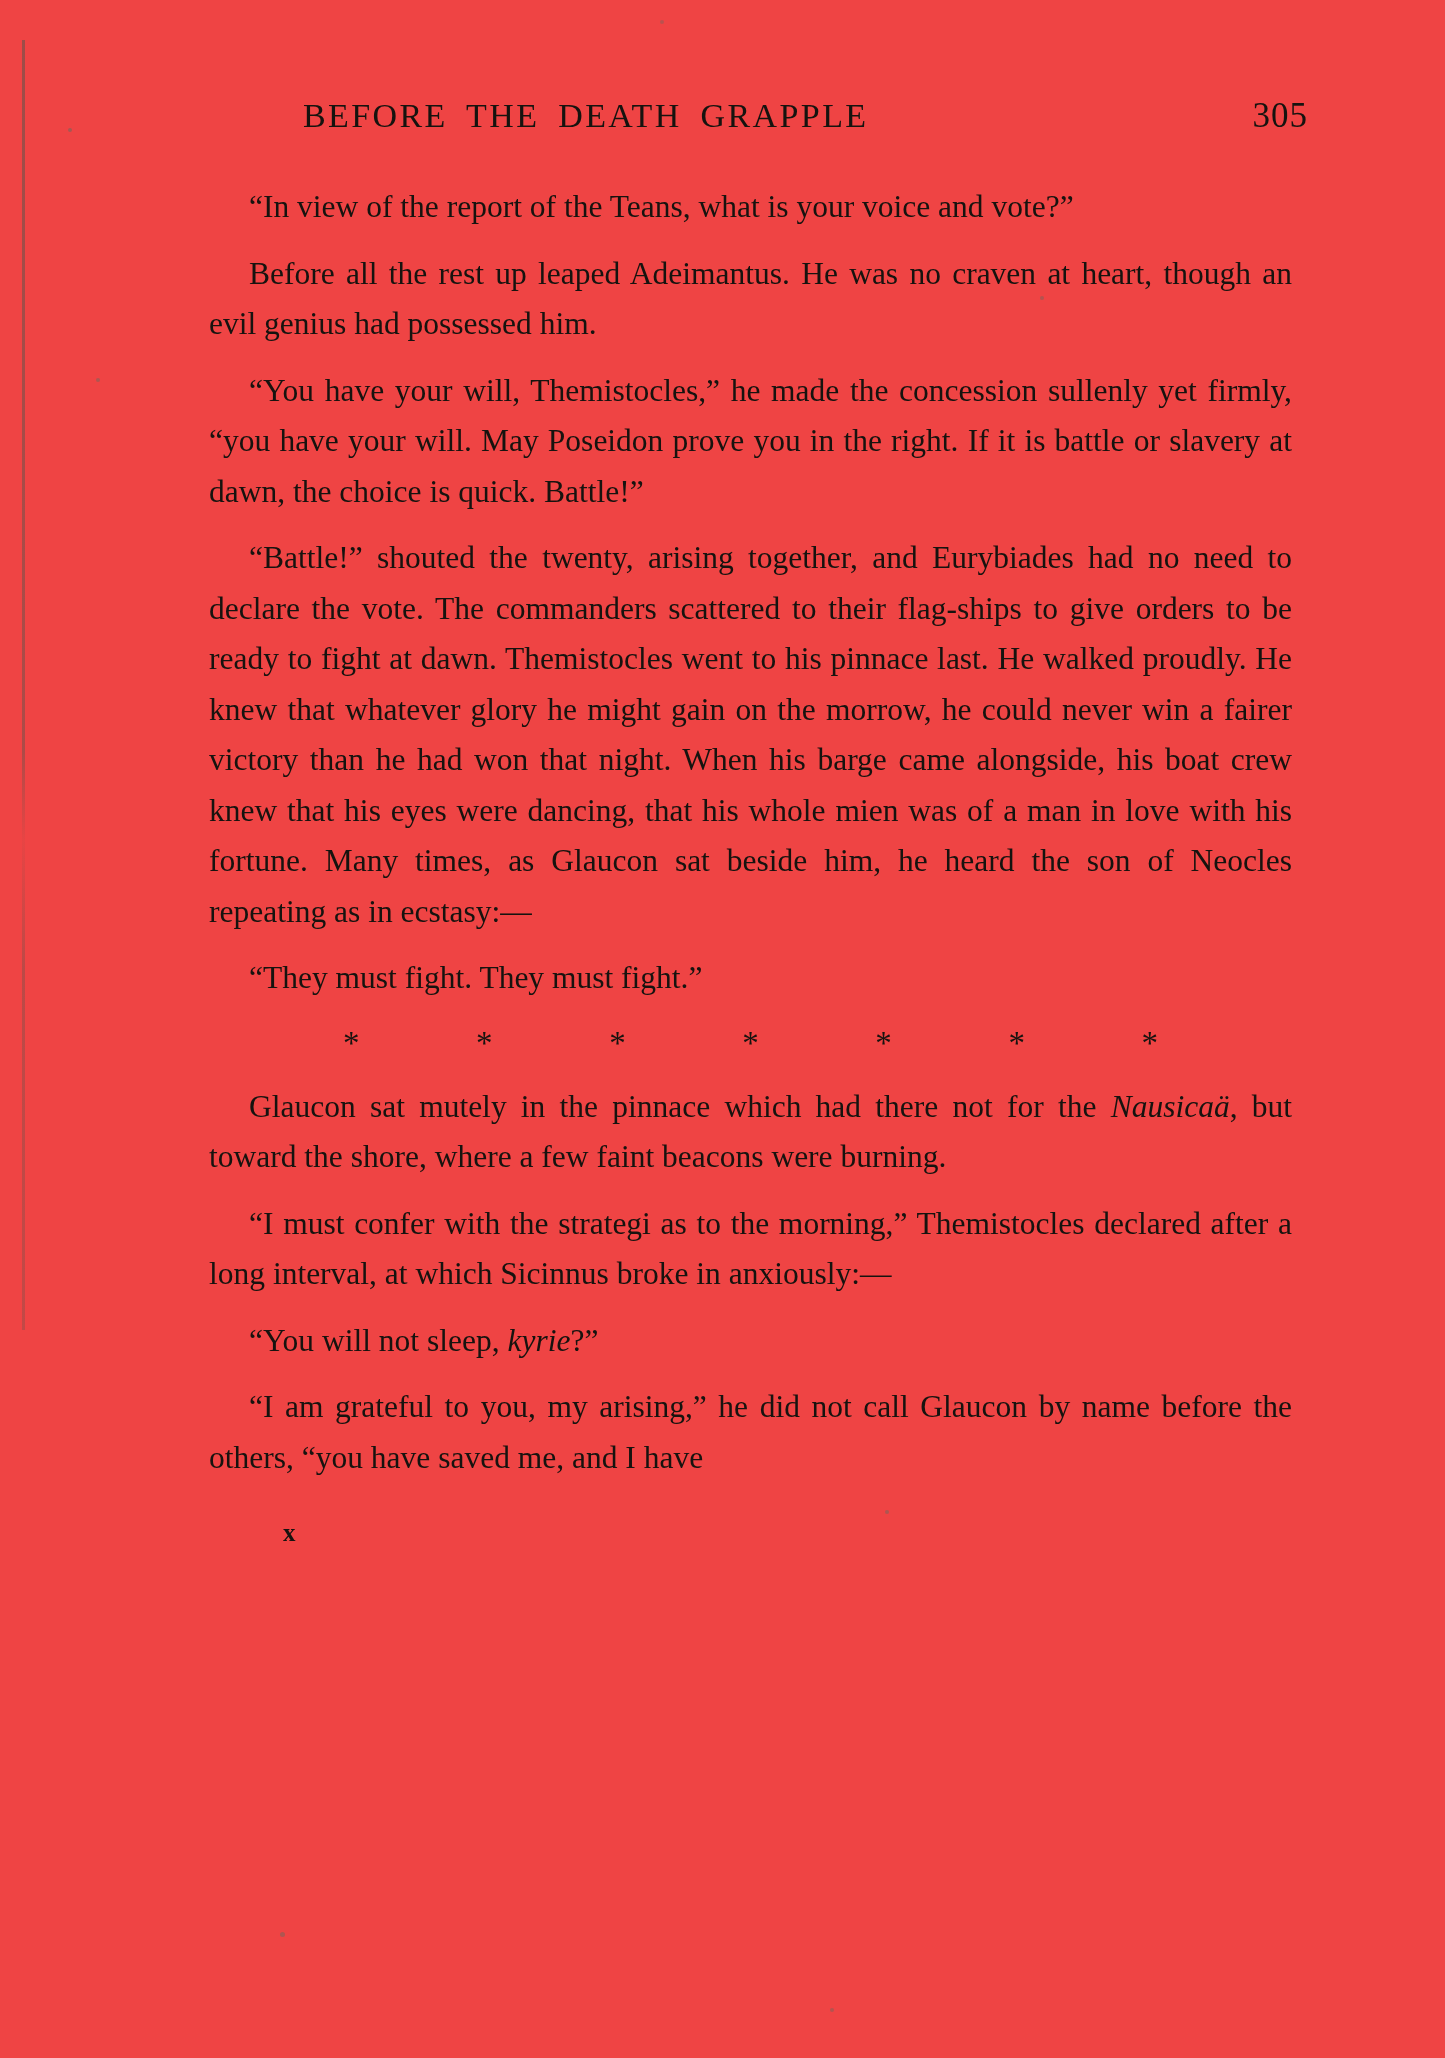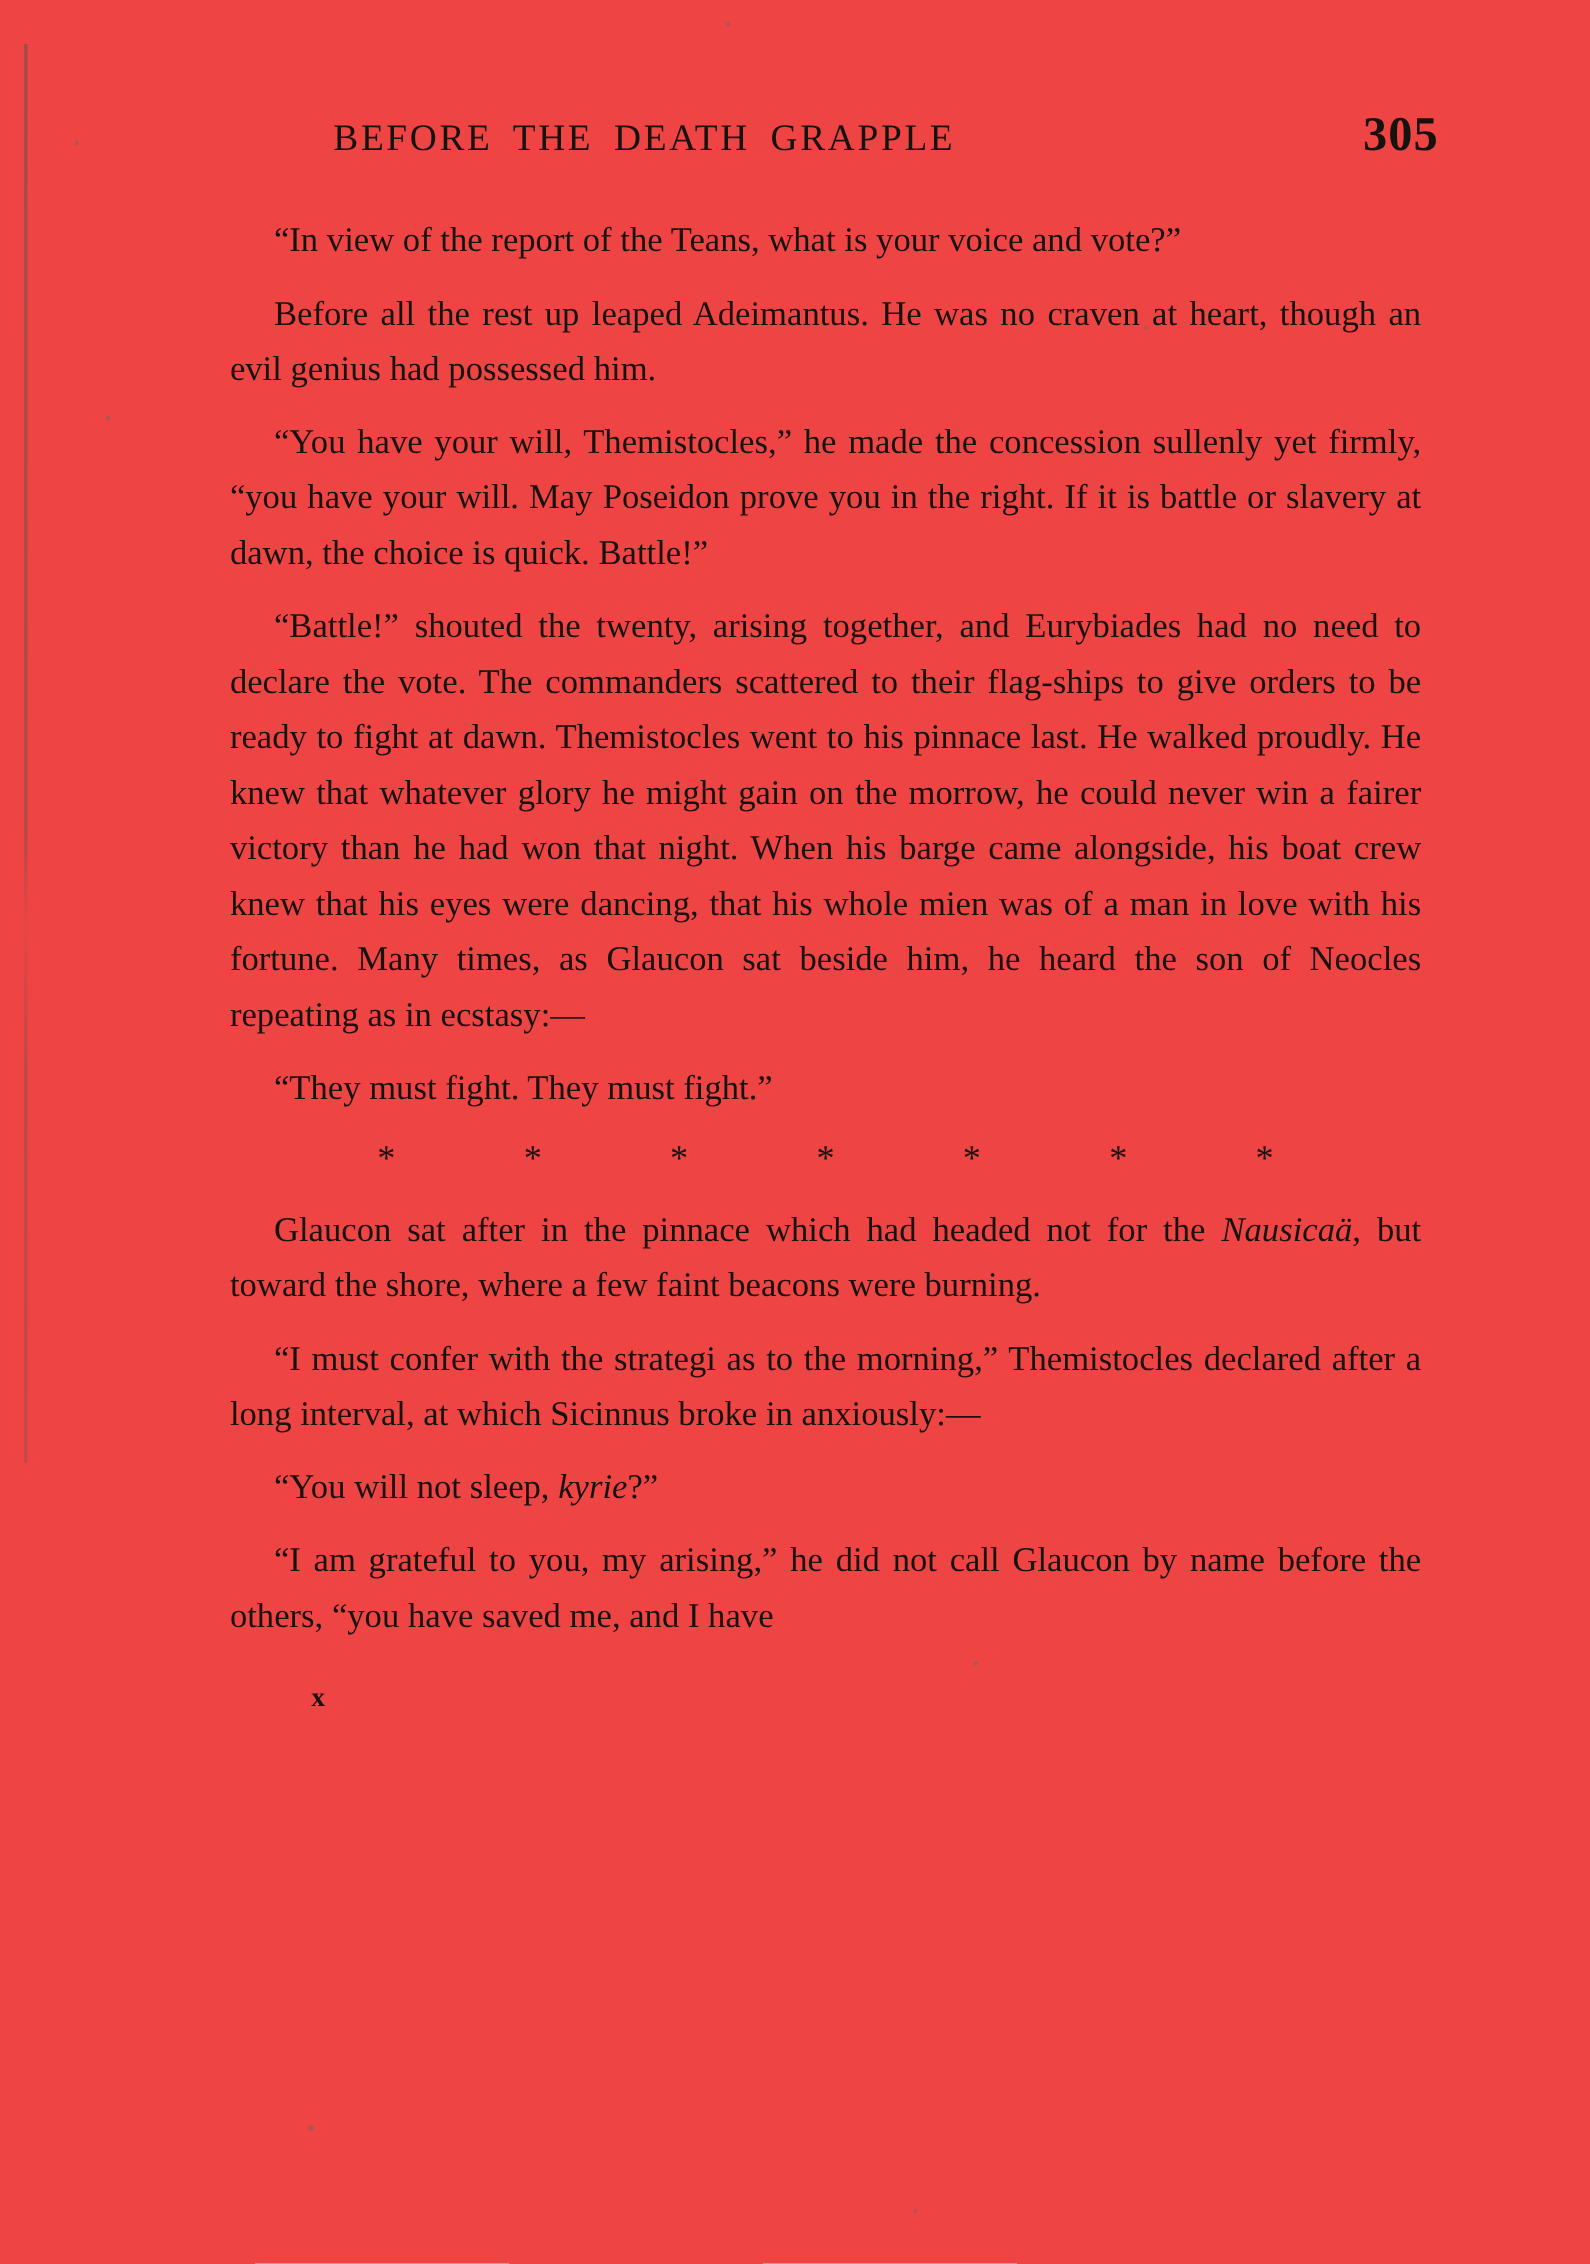--- a/index.html
+++ b/index.html
@@ -64,22 +64,22 @@
     justify-content: space-between;
     margin-bottom: 46px;
   }
   .running-head {
     font-size: 34px;
     letter-spacing: 2.4px;
     word-spacing: 8px;
     margin-left: 110px;
   }
   .page-number {
-    font-size: 44px;
-    font-weight: bold;
+    font-size: 35px;
+    font-weight: normal;
     letter-spacing: 1px;
   }
 
   p.para {
     margin: 16px;
     font-size: 31.5px;
     line-height: 50.5px;
     text-align: justify;
     text-indent: 40px;
     -webkit-hyphens: none;
@@ -135,21 +135,21 @@
     <div class="stars">
       <span>*</span>
       <span>*</span>
       <span>*</span>
       <span>*</span>
       <span>*</span>
       <span>*</span>
       <span>*</span>
     </div>
 
-    <p class="para"><span>Glaucon sat after in the pinnace which had headed not for the </span><i>Nausicaä</i><span>, but toward the shore, where a few faint beacons were burning.</span></p>
+    <p class="para"><span>Glaucon sat mutely in the pinnace which had there not for the </span><i>Nausicaä</i><span>, but toward the shore, where a few faint beacons were burning.</span></p>
 
     <p class="para">“I must confer with the strategi as to the morning,” Themistocles declared after a long interval, at which Sicinnus broke in anxiously:—</p>
 
     <p class="para"><span>“You will not sleep, </span><i>kyrie</i><span>?”</span></p>
 
     <p class="para">“I am grateful to you, my arising,” he did not call Glaucon by name before the others, “you have saved me, and I have</p>
 
     <div class="sig">x</div>
 
   </div>

